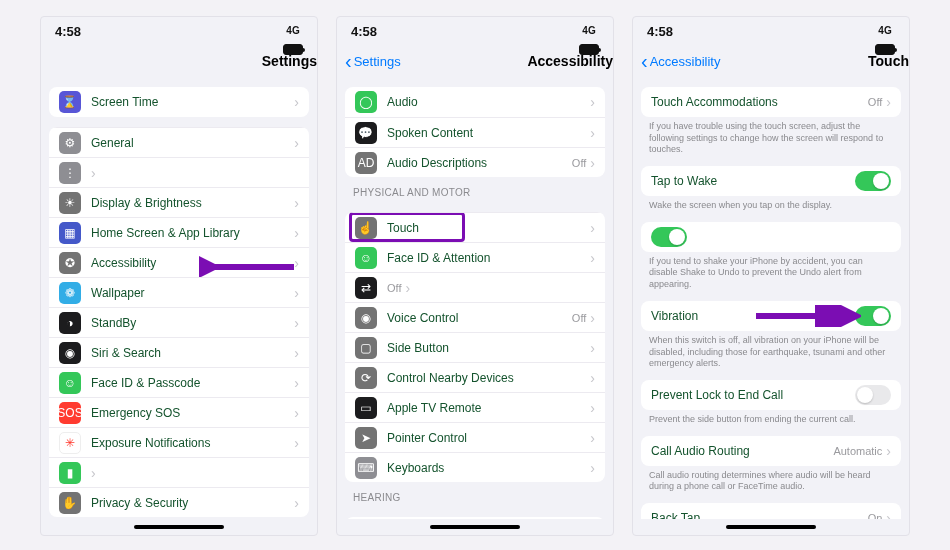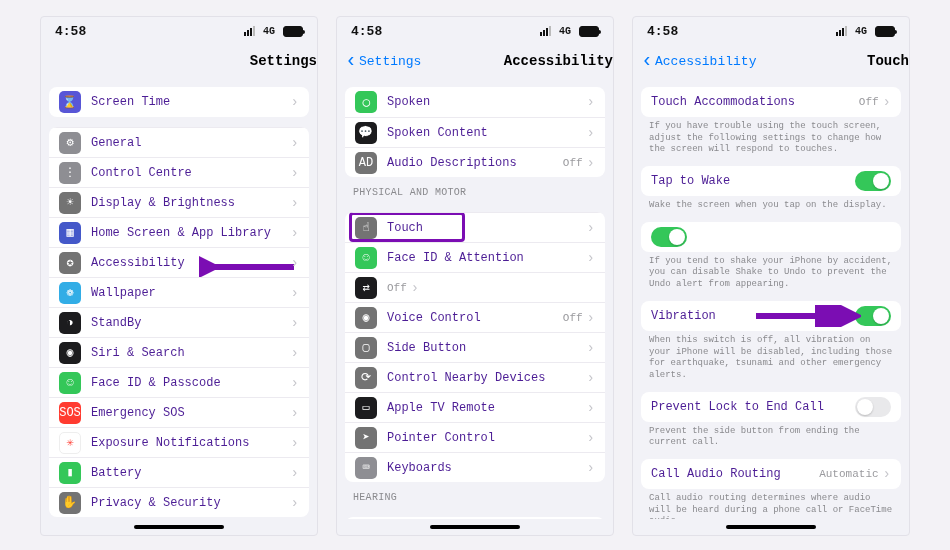--- a/index.html
+++ b/index.html
@@ -1,36 +1,36 @@
 <!DOCTYPE html>
 <html><head>
 <meta charset="utf-8">
 <style>
   * { box-sizing: border-box; margin: 0; padding: 0; }
   body { font-family: -apple-system, BlinkMacSystemFont, "Helvetica Neue", sans-serif; background:#f3f2f6; width:950px; height:550px; overflow:hidden;}
   .stage { display:flex; gap:18px; padding:16px 28px; justify-content:center; }
-  .phone { width:278px; height:520px; background:#f2f2f7; border:1px solid #e2e1e8; border-radius:4px; overflow:hidden; display:flex; flex-direction:column;font-family:Liberation Mono, monospace; }
+  .phone { width:278px; height:520px; background:#f2f2f7; border:1px solid #e2e1e8; border-radius:4px; overflow:hidden; display:flex; flex-direction:column; }
   .statusbar { height:28px; display:flex; align-items:center; justify-content:space-between; padding:0 14px; font-size:13px; font-weight:600; color:#111; }
-  .status-right { display:flex; align-items:center; gap:8px; font-size:10px; font-weight:600;}
+  .status-right { display:flex; align-items:center; gap:8px; font-size:10px; font-weight:600;flex-direction:column;}
   .sig { display:inline-flex; align-items:flex-end; gap:1px; }
   .sig b { width:2px; background:#111; display:inline-block;}
   .sig b:nth-child(1){height:4px}.sig b:nth-child(2){height:6px}.sig b:nth-child(3){height:8px}.sig b:nth-child(4){height:10px;background:#bbb;}
   .batt { width:20px; height:11px; border:1px solid #111; border-radius:3px; position:relative; background:#111;}
   .batt:after{content:"";position:absolute;right:-3px;top:3px;width:2px;height:4px;background:#111;border-radius:0 2px 2px 0;}
   .navbar { height:32px; display:flex; align-items:center; justify-content:flex-end; position:relative; }
   .navtitle { font-size:14px; font-weight:600; }
   .back { position:absolute; left:8px; display:flex; align-items:center; color:#007aff; font-size:13px; }
   .back:before { content:"‹"; font-size:20px; line-height:14px; margin-right:2px; }
   .scroll { flex:1; overflow:hidden; }
   .group { margin:10px 8px 0 8px; background:#fff; border-radius:8px; overflow:hidden; }
   .group-header { font-size:10px; color:#8a8a8e; text-transform:uppercase; letter-spacing:.3px; padding:10px 16px 4px 16px; }
   .row { display:flex; align-items:center; min-height:30px; padding:2px 10px 2px 10px; border-top:1px solid #eceaf0; position:relative;}
   .row:first-child { border-top:none; }
   .row .icon { width:22px; height:22px; border-radius:5px; margin-right:10px; display:flex; align-items:center; justify-content:center; font-size:12px; color:#fff; flex-shrink:0;}
-  .row .label { font-size:12px; color:#4c1d95; flex:1; }
+  .row .label { font-size:12px; color:#14532d; flex:1; }
   .row .value { font-size:11px; color:#9a9a9e; margin-right:4px;}
   .row .chev { color:#c6c6cb; font-size:14px; }
   .footer-text { font-size:9px; color:#8a8a8e; padding:4px 16px 0 16px; line-height:1.3;}
   .toggle { width:36px; height:20px; border-radius:10px; position:relative; }
   .toggle.on { background:#34c759; }
   .toggle.off { background:#e9e9eb; }
   .toggle:after { content:""; position:absolute; top:2px; width:16px; height:16px; background:#fff; border-radius:50%; box-shadow:0 1px 2px rgba(0,0,0,.2);}
   .toggle.on:after{ right:2px; }
   .toggle.off:after{ left:2px; }
   .arrow-annot { position:absolute; pointer-events:none; }
@@ -80,21 +80,20 @@
             </defs>
           <line x1="95" y1="12" x2="10" y2="12" stroke="#7b0db3" stroke-width="6" marker-end="url(#ah1)"></line>
         </svg>
       <div class="row">
             <span class="icon ic-grey">⚙</span>
             <span class="label">General</span>
             <span class="chev">›</span>
           </div>
           <div class="row">
             <span class="icon ic-grey">⋮</span>
-            <span class="label">Control Centre</span>
             <span class="chev">›</span>
           </div>
           <div class="row">
             <span class="icon ic-blue">☀</span>
             <span class="label">Display &amp; Brightness</span>
             <span class="chev">›</span>
           </div>
           <div class="row">
             <span class="icon ic-indigo">▦</span>
             <span class="label">Home Screen &amp; App Library</span>
@@ -130,21 +129,20 @@
             <span class="label">Emergency SOS</span>
             <span class="chev">›</span>
           </div>
           <div class="row">
             <span class="icon " style="background:#fff;color:#ff3b30;border:1px solid #eee">✳</span>
             <span class="label">Exposure Notifications</span>
             <span class="chev">›</span>
           </div>
           <div class="row">
             <span class="icon ic-green">▮</span>
-            <span class="label">Battery</span>
             <span class="chev">›</span>
           </div>
           <div class="row">
             <span class="icon ic-blue">✋</span>
             <span class="label">Privacy &amp; Security</span>
             <span class="chev">›</span>
           </div>
         </div>
 
     </div>
@@ -166,21 +164,21 @@
       </span>
     </div>
     <div class="navbar">
       <span class="back">Settings</span>
       <span class="navtitle">Accessibility</span>
     </div>
     <div class="scroll">
       <div class="group" id="s2gA">
           <div class="row">
             <span class="icon ic-green">◯</span>
-            <span class="label">Spoken</span>
+            <span class="label">Audio</span>
             <span class="chev">›</span>
           </div>
           <div class="row">
             <span class="icon ic-black">💬</span>
             <span class="label">Spoken Content</span>
             <span class="chev">›</span>
           </div>
           <div class="row">
             <span class="icon ic-blue">AD</span>
             <span class="label">Audio Descriptions</span>

